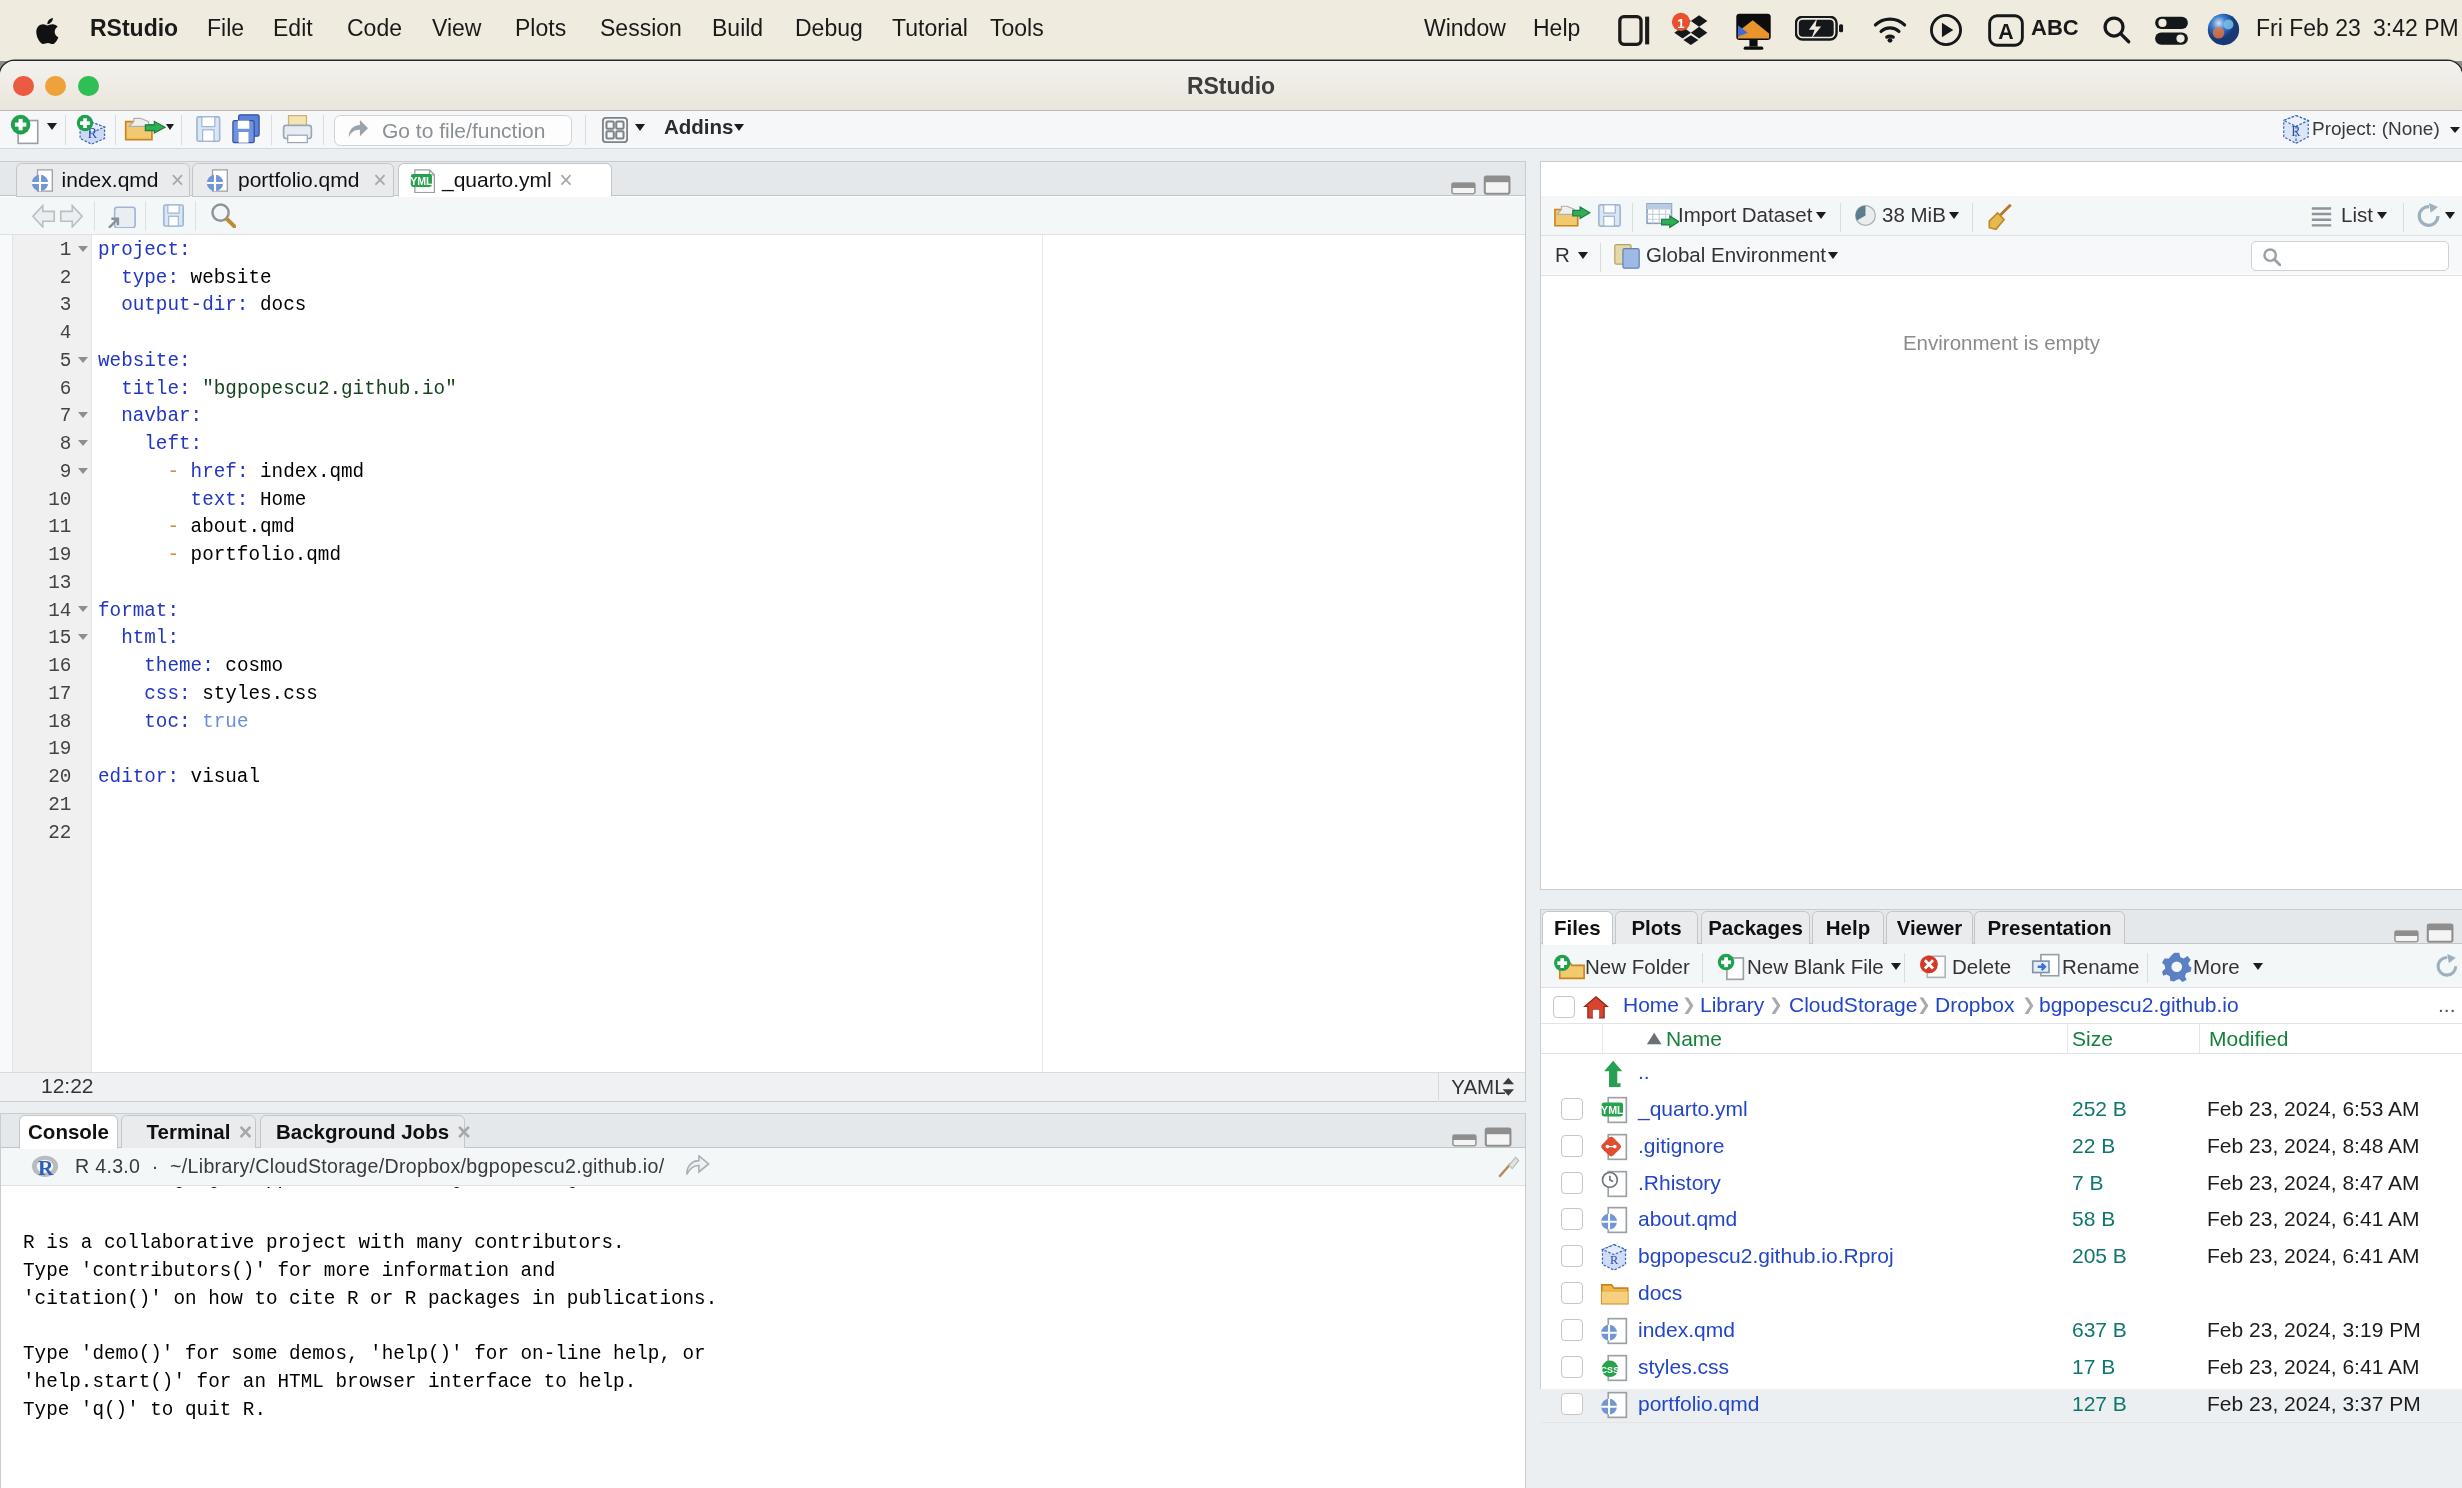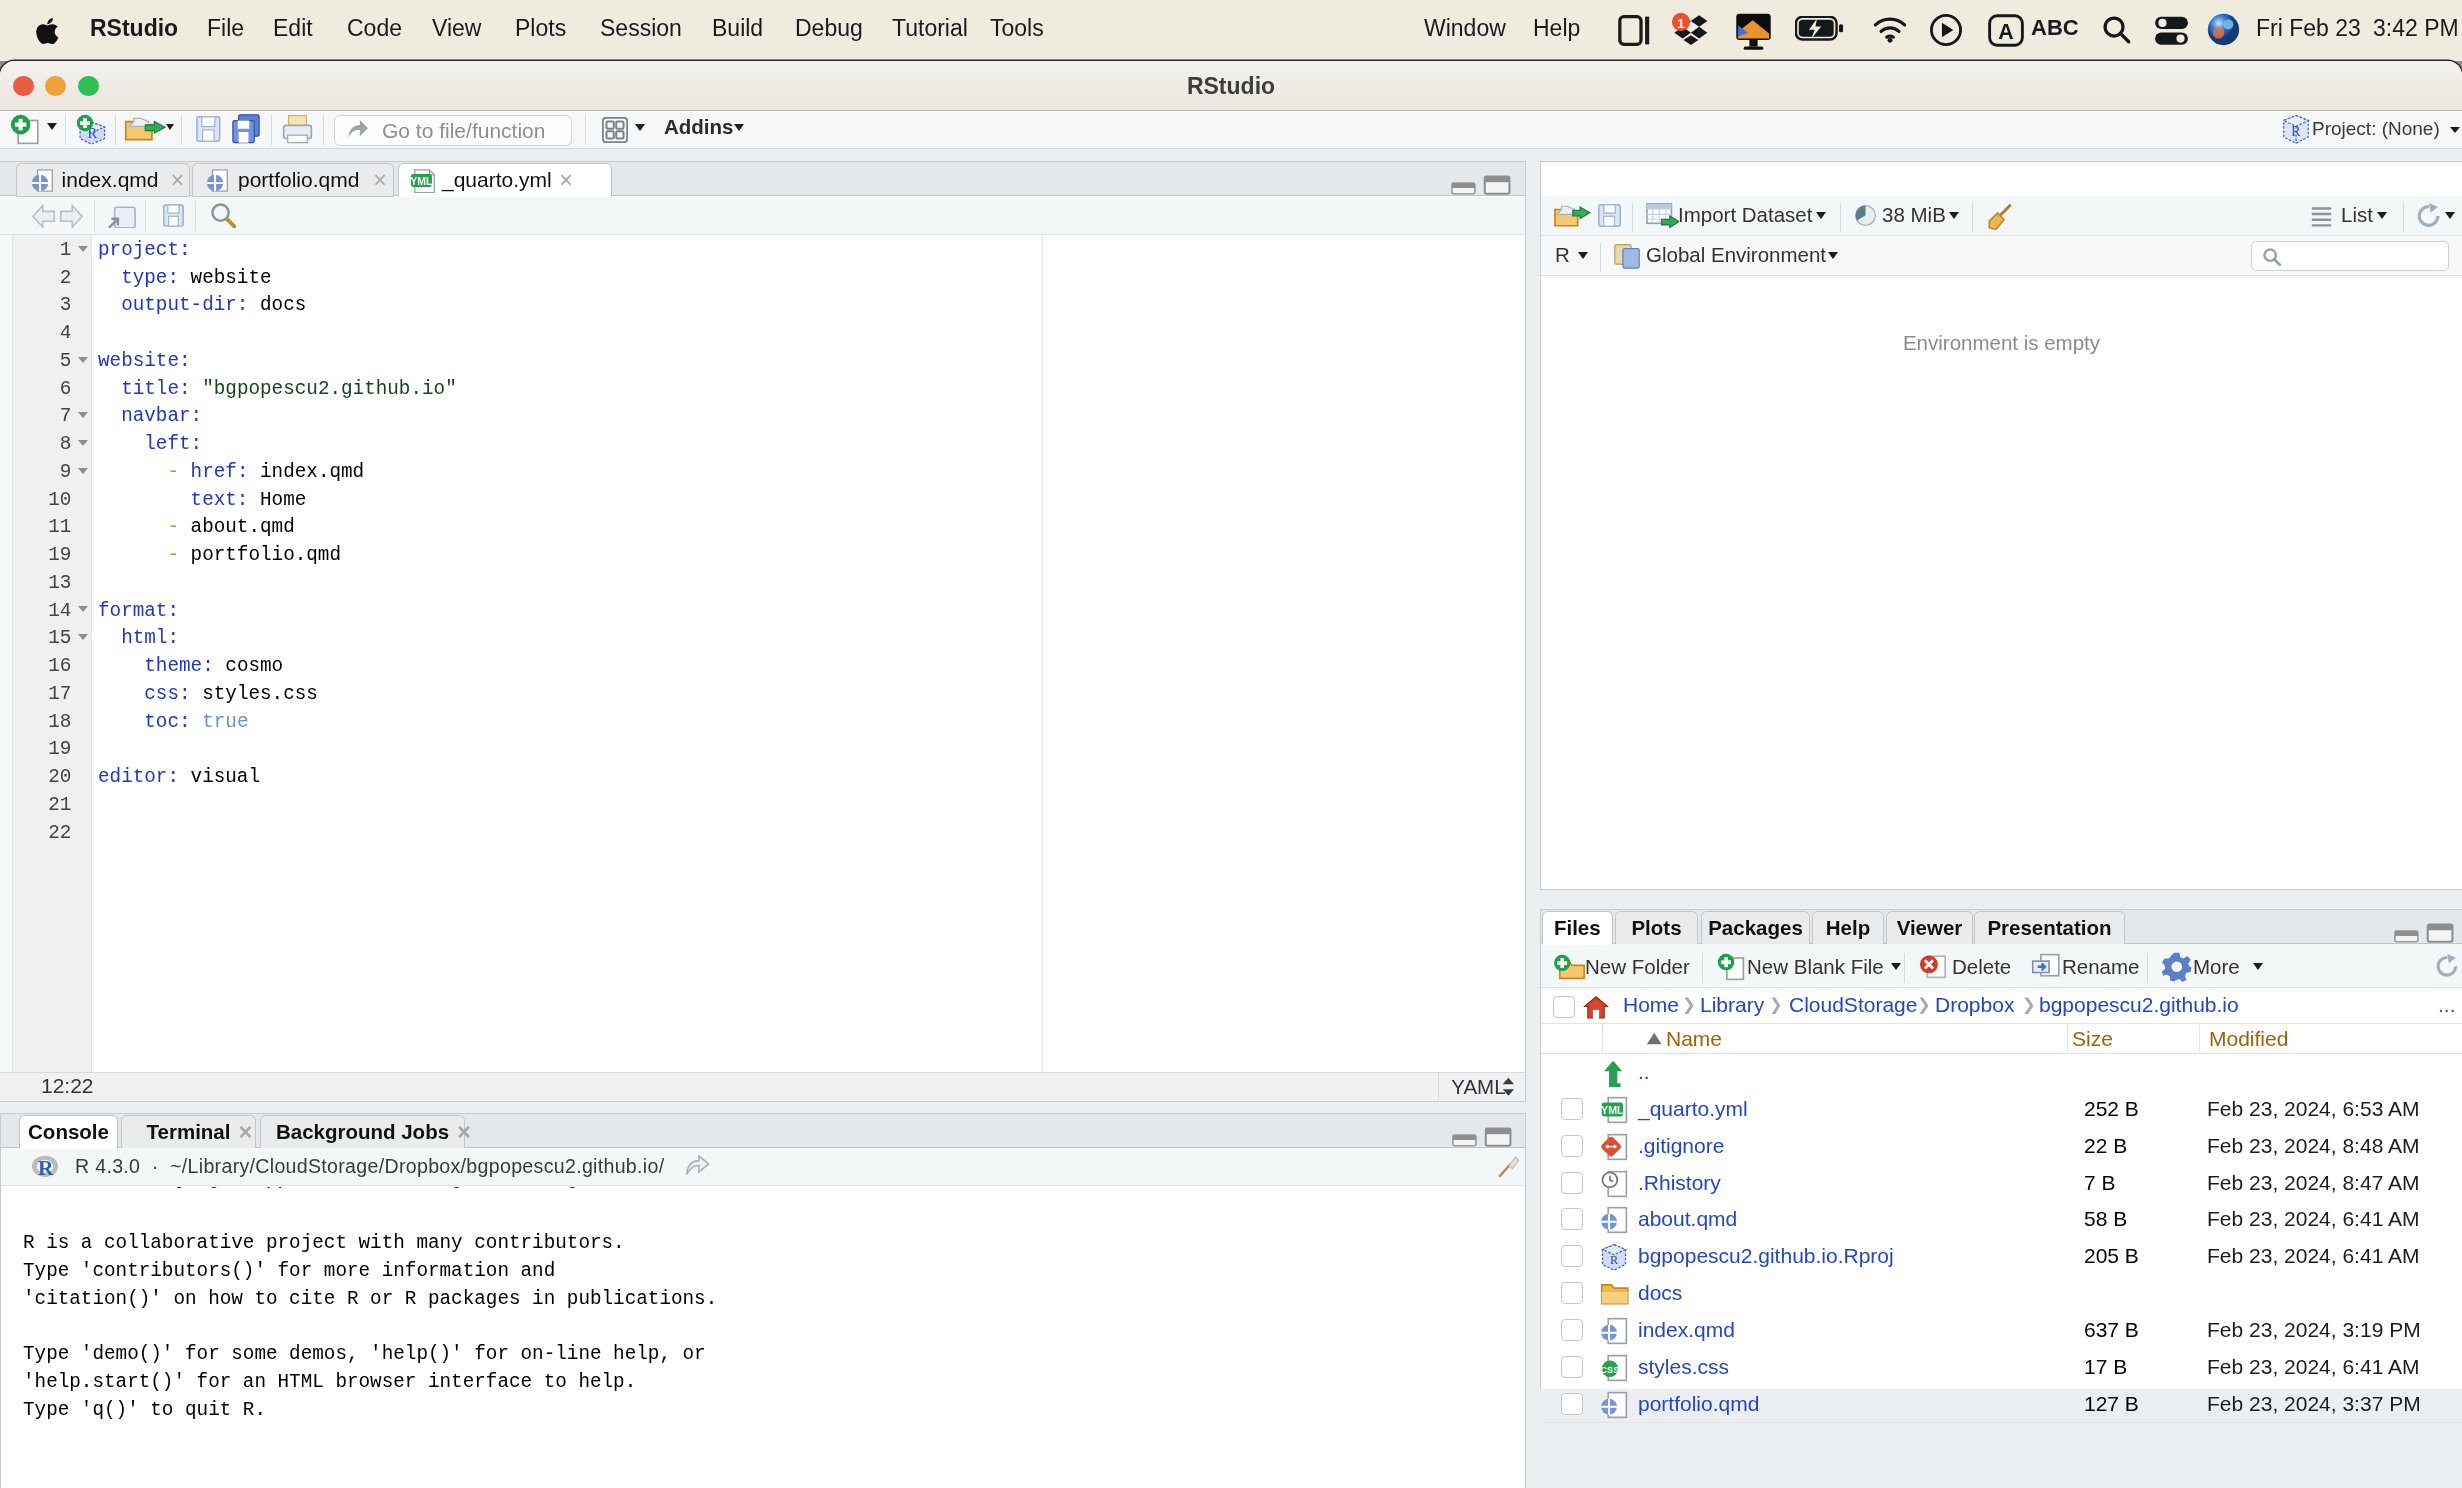--- a/index.html
+++ b/index.html
@@ -46,21 +46,21 @@
 
 #envpane{left:1540px;top:100px;width:923px;height:729px}
 #filespane{left:1540px;top:848px;width:923px;height:480px;border-bottom:none}
 .link{color:#2246c7}
 .bc-sep{color:#a6abaf;font-size:16.4px}
 .tabx{color:#a3a8ab;font-size:23px;margin-left:9.8px;vertical-align:-0.8px}
 .conline{position:absolute;left:22px;height:28px;line-height:28px;color:#000}
 .chk{position:absolute;width:22px;height:22px;border:1.6px solid #c6c6c6;border-radius:4.1px;background:#fff}
 .frow{position:absolute;left:0;width:100%;height:37px;font-size:21px}
 .fname{position:absolute;left:97px;top:5.7px}
-.fsize{position:absolute;left:543px;top:5.7px;color:#000000}
+.fsize{position:absolute;left:531px;top:5.7px;color:#0f766e}
 .fdate{position:absolute;left:666px;top:5.7px;color:#1c1c1c}
 .ficon{position:absolute;left:59px;top:4.9px}
 </style>
 </head>
 <body>
 <div id="menubar">
   <svg class="abs" style="left:35px;top:15.6px" width="24.6" height="30" viewBox="0 0 384 512">
       <path fill="#111" d="M318.7 268.7c-.2-36.7 16.4-64.4 50-84.8-18.8-26.9-47.2-41.7-84.7-44.6-35.5-2.8-74.3 20.7-88.5 20.7-15 0-49.4-19.7-76.4-19.7C63.3 141.2 4 184.8 4 273.5q0 39.3 14.4 81.2c12.8 36.7 59 126.7 107.2 125.2 25.2-.6 43-17.9 75.8-17.9 31.8 0 48.3 17.9 76.4 17.9 48.6-.7 90.4-82.5 102.6-119.3-65.2-30.7-61.7-90-61.7-91.9zm-56.6-164.2c27.3-32.4 24.8-61.9 24-72.5-24.1 1.4-52 16.4-67.9 34.9-17.5 19.8-27.8 44.3-25.6 71.9 26.1 2 49.9-11.4 69.5-34.3z"></path>
     </svg>
   <div class="mi" style="left:90px;font-weight:700">RStudio</div>
@@ -495,21 +495,21 @@
       <div class="abs bc-sep" style="left:141px;top:5.7px">❯</div>
       <div class="abs link" style="left:159px;top:4.1px">Library</div>
       <div class="abs bc-sep" style="left:228px;top:5.7px">❯</div>
       <div class="abs link" style="left:248px;top:4.1px">CloudStorage</div>
       <div class="abs bc-sep" style="left:376px;top:5.7px">❯</div>
       <div class="abs link" style="left:394px;top:4.1px">Dropbox</div>
       <div class="abs bc-sep" style="left:481px;top:5.7px">❯</div>
       <div class="abs link" style="left:498px;top:4.1px">bgpopescu2.github.io</div>
       <div class="abs" style="left:897px;top:4.1px;color:#555">...</div>
     </div>
-    <div class="abs" style="left:0;top:114px;width:100%;height:30px;border-bottom:0.8px solid #dfe2e4;font-size:21px;color:#a16207">
+    <div class="abs" style="left:0;top:114px;width:100%;height:30px;border-bottom:0.8px solid #dfe2e4;font-size:21px;color:#15803d">
       <div class="abs" style="left:61px;top:0;width:0.8px;height:30px;background:#e5e8ea"></div>
       <div class="abs" style="left:526px;top:0;width:0.8px;height:30px;background:#e5e8ea"></div>
       <div class="abs" style="left:658px;top:0;width:0.8px;height:30px;background:#e5e8ea"></div>
       <svg class="abs" style="left:105px;top:8.2px" width="16.4" height="13" viewBox="0 0 20 16">
           <path d="M10 1 19 15 1 15z" fill="#6a7075"></path>
         </svg>
       <div class="abs" style="left:125px;top:2.5px">Name</div>
       <div class="abs" style="left:531px;top:2.5px">Size</div>
       <div class="abs" style="left:668px;top:2.5px">Modified</div>
     </div>

